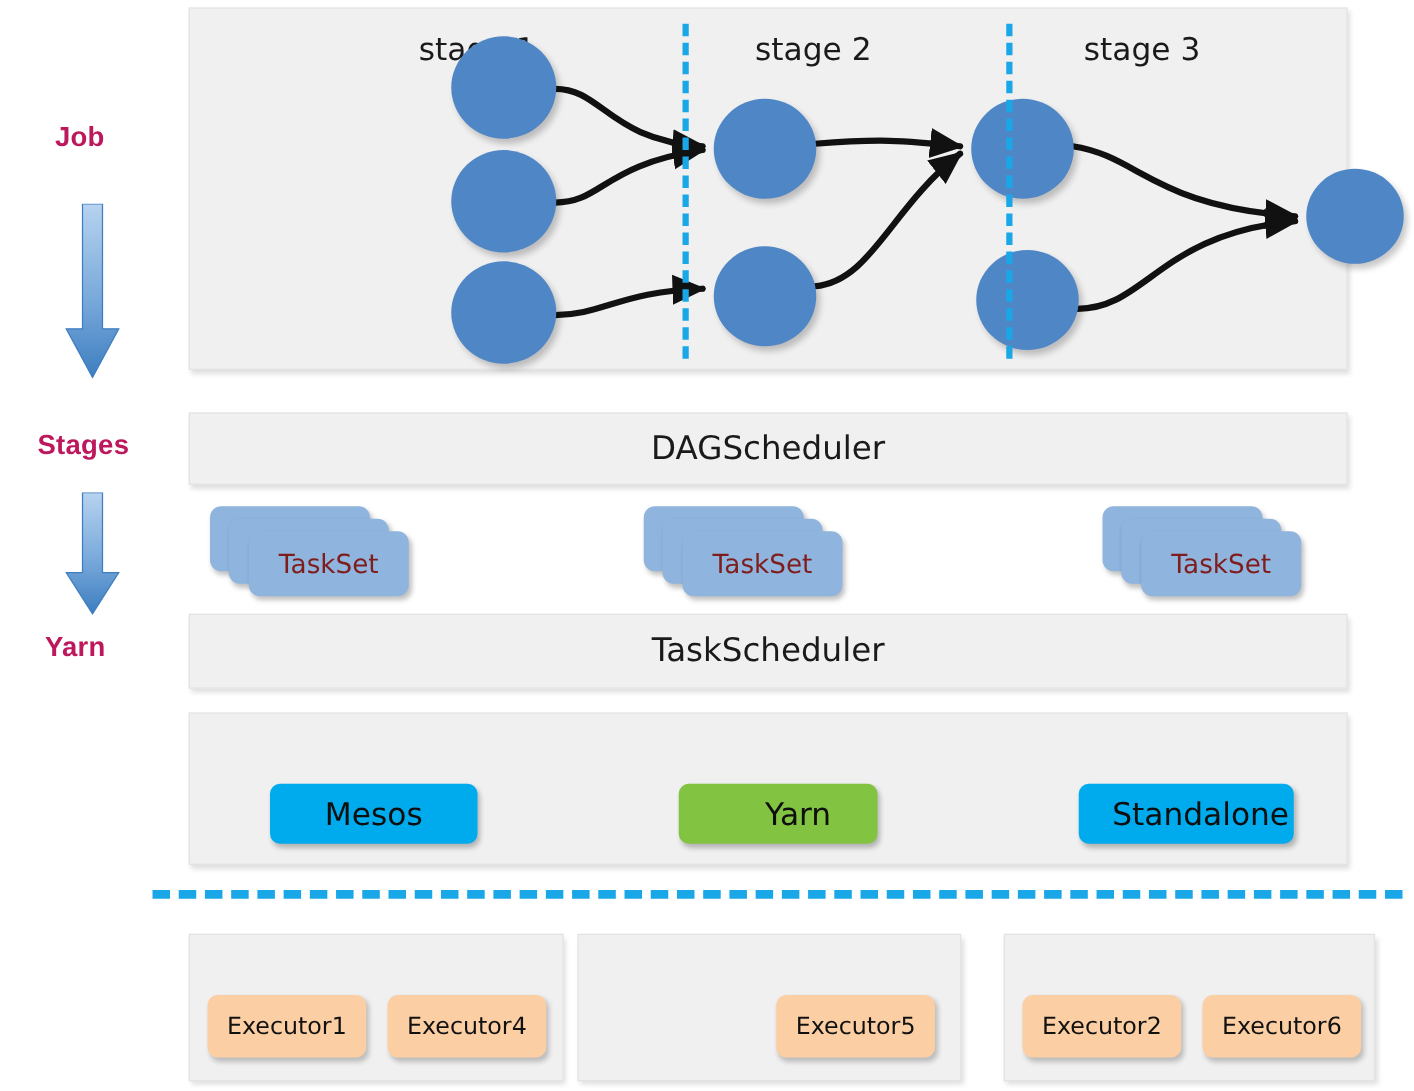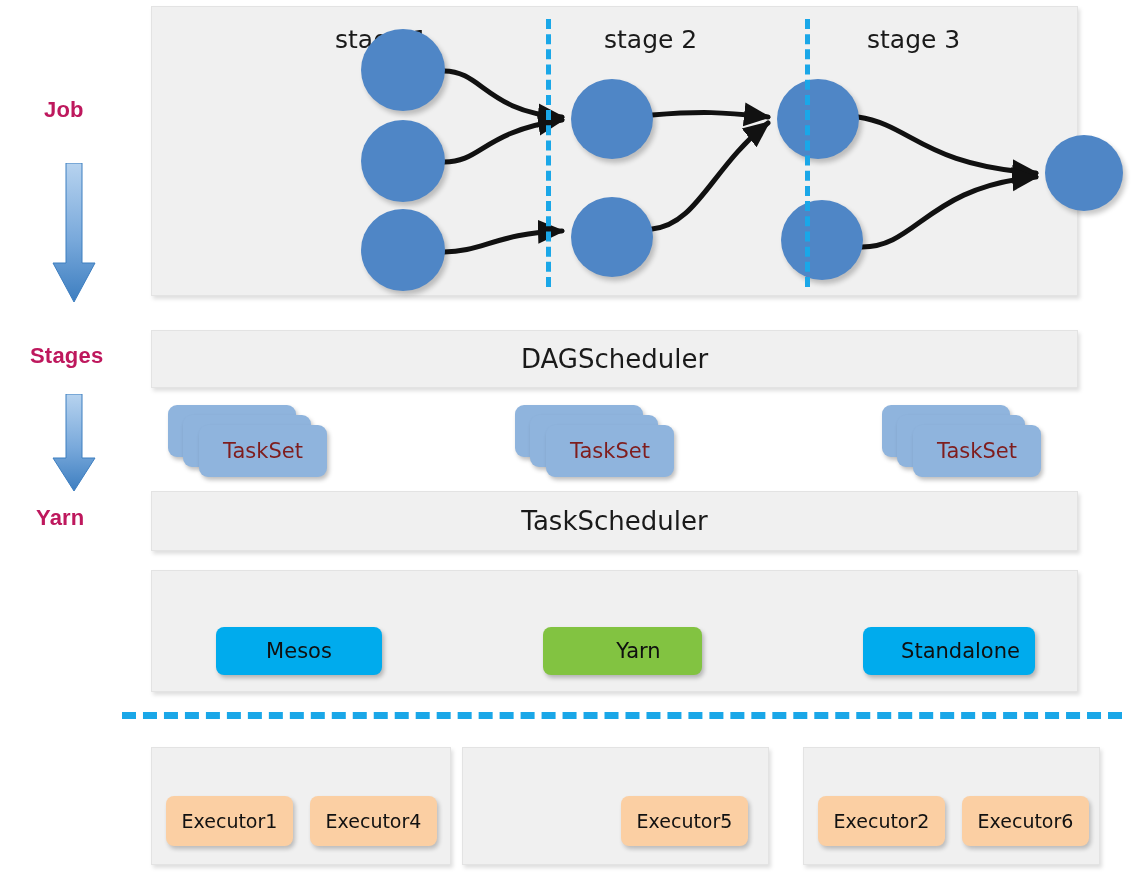--- a/index.html
+++ b/index.html
@@ -57,21 +57,21 @@
       justify-content:center;}
   .taskset-card.c3 span{font-size:21px;color:#7f1d1d;
       font-family:"DejaVu Sans",sans-serif;}
   #taskset-1{left:168px;top:405px;}
   #taskset-2{left:515px;top:405px;}
   #taskset-3{left:882px;top:405px;}
 
   
   .backend-btn{position:absolute;height:48px;border-radius:8px;
       display:flex;align-items:center;justify-content:center;
-      font-size:21px;color:#0f0f0f;font-family:"DejaVu Sans",sans-serif;
+      font-size:25px;color:#0f0f0f;font-family:"DejaVu Sans",sans-serif;
       box-shadow:2px 3px 4px rgba(0,0,0,.25);box-sizing:border-box;}
   #btn-mesos     {left:64px; top:56px;width:166px;}
   #btn-yarn      {left:391px;top:56px;width:159px;padding-left:32px;}
   #btn-standalone{left:711px;top:56px;width:172px;}
 
   
   #cluster-divider{position:absolute;left:122px;top:712px;width:1000px;height:0;
       border-top:7px dashed #1aa7e8;}
 
   

